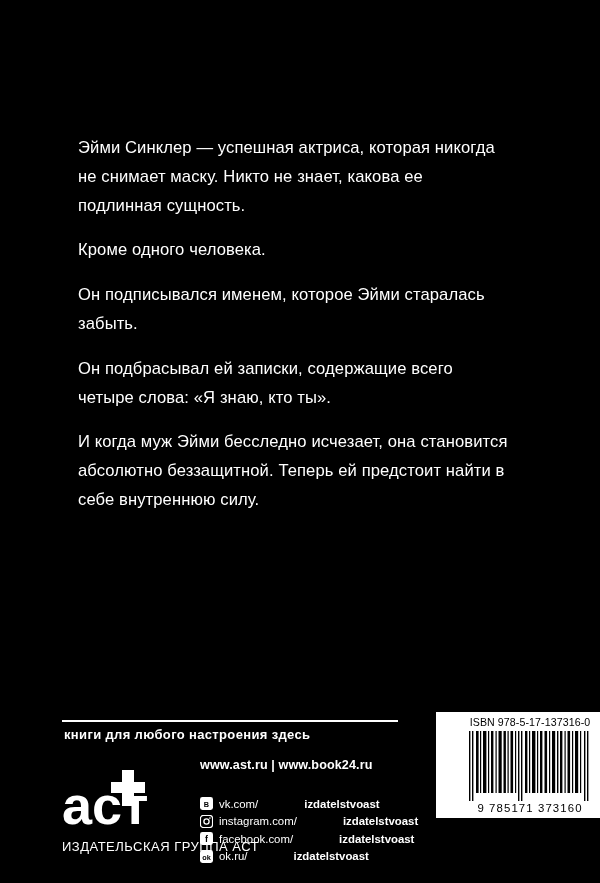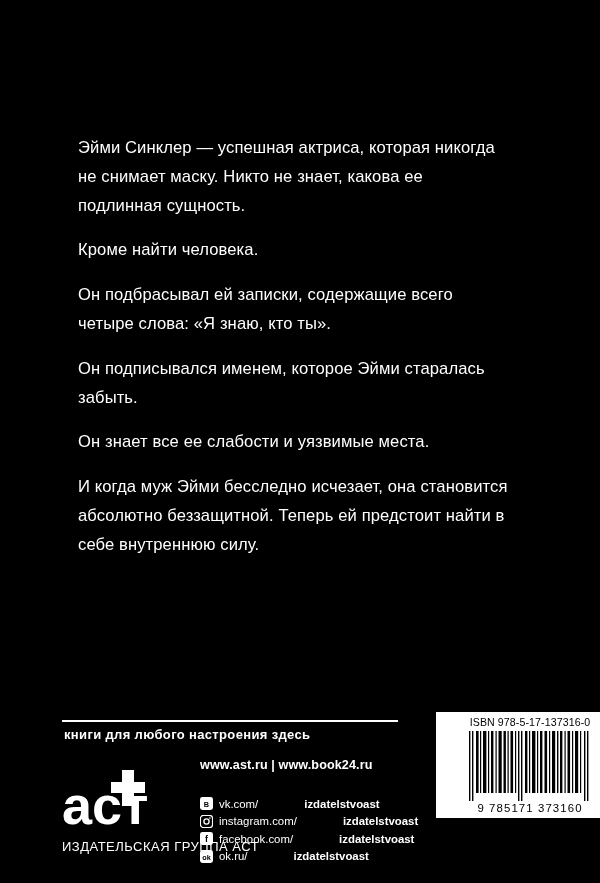--- a/index.html
+++ b/index.html
@@ -159,24 +159,23 @@
   }
 </style>
 </head>
 <body>
 
 <div class="page">
   <div class="cover">
 
     <div class="blurb">
       <p>Эйми Синклер — успешная актриса, которая никогда не снимает маску. Никто не знает, какова ее подлинная сущность.</p>
-      <p>Кроме найти человека.</p>
+      <p>Кроме одного человека.</p>
+      <p>Он подписывался именем, которое Эйми старалась забыть.</p>
       <p>Он подбрасывал ей записки, содержащие всего четыре слова: «Я знаю, кто ты».</p>
-      <p>Он подписывался именем, которое Эйми старалась забыть.</p>
-      <p>Он знает все ее слабости и уязвимые места.</p>
       <p>И когда муж Эйми бесследно исчезает, она становится абсолютно беззащитной. Теперь ей предстоит найти в себе внутреннюю силу.</p>
     </div>
 
     <div class="footer">
       <div class="footer-rule"></div>
       <div class="tagline">книги для любого настроения здесь</div>
 
       <div class="logo-block">
         <div class="ast-logo">
           <svg width="126" height="66" viewBox="0 0 126 66" xmlns="http://www.w3.org/2000/svg">

